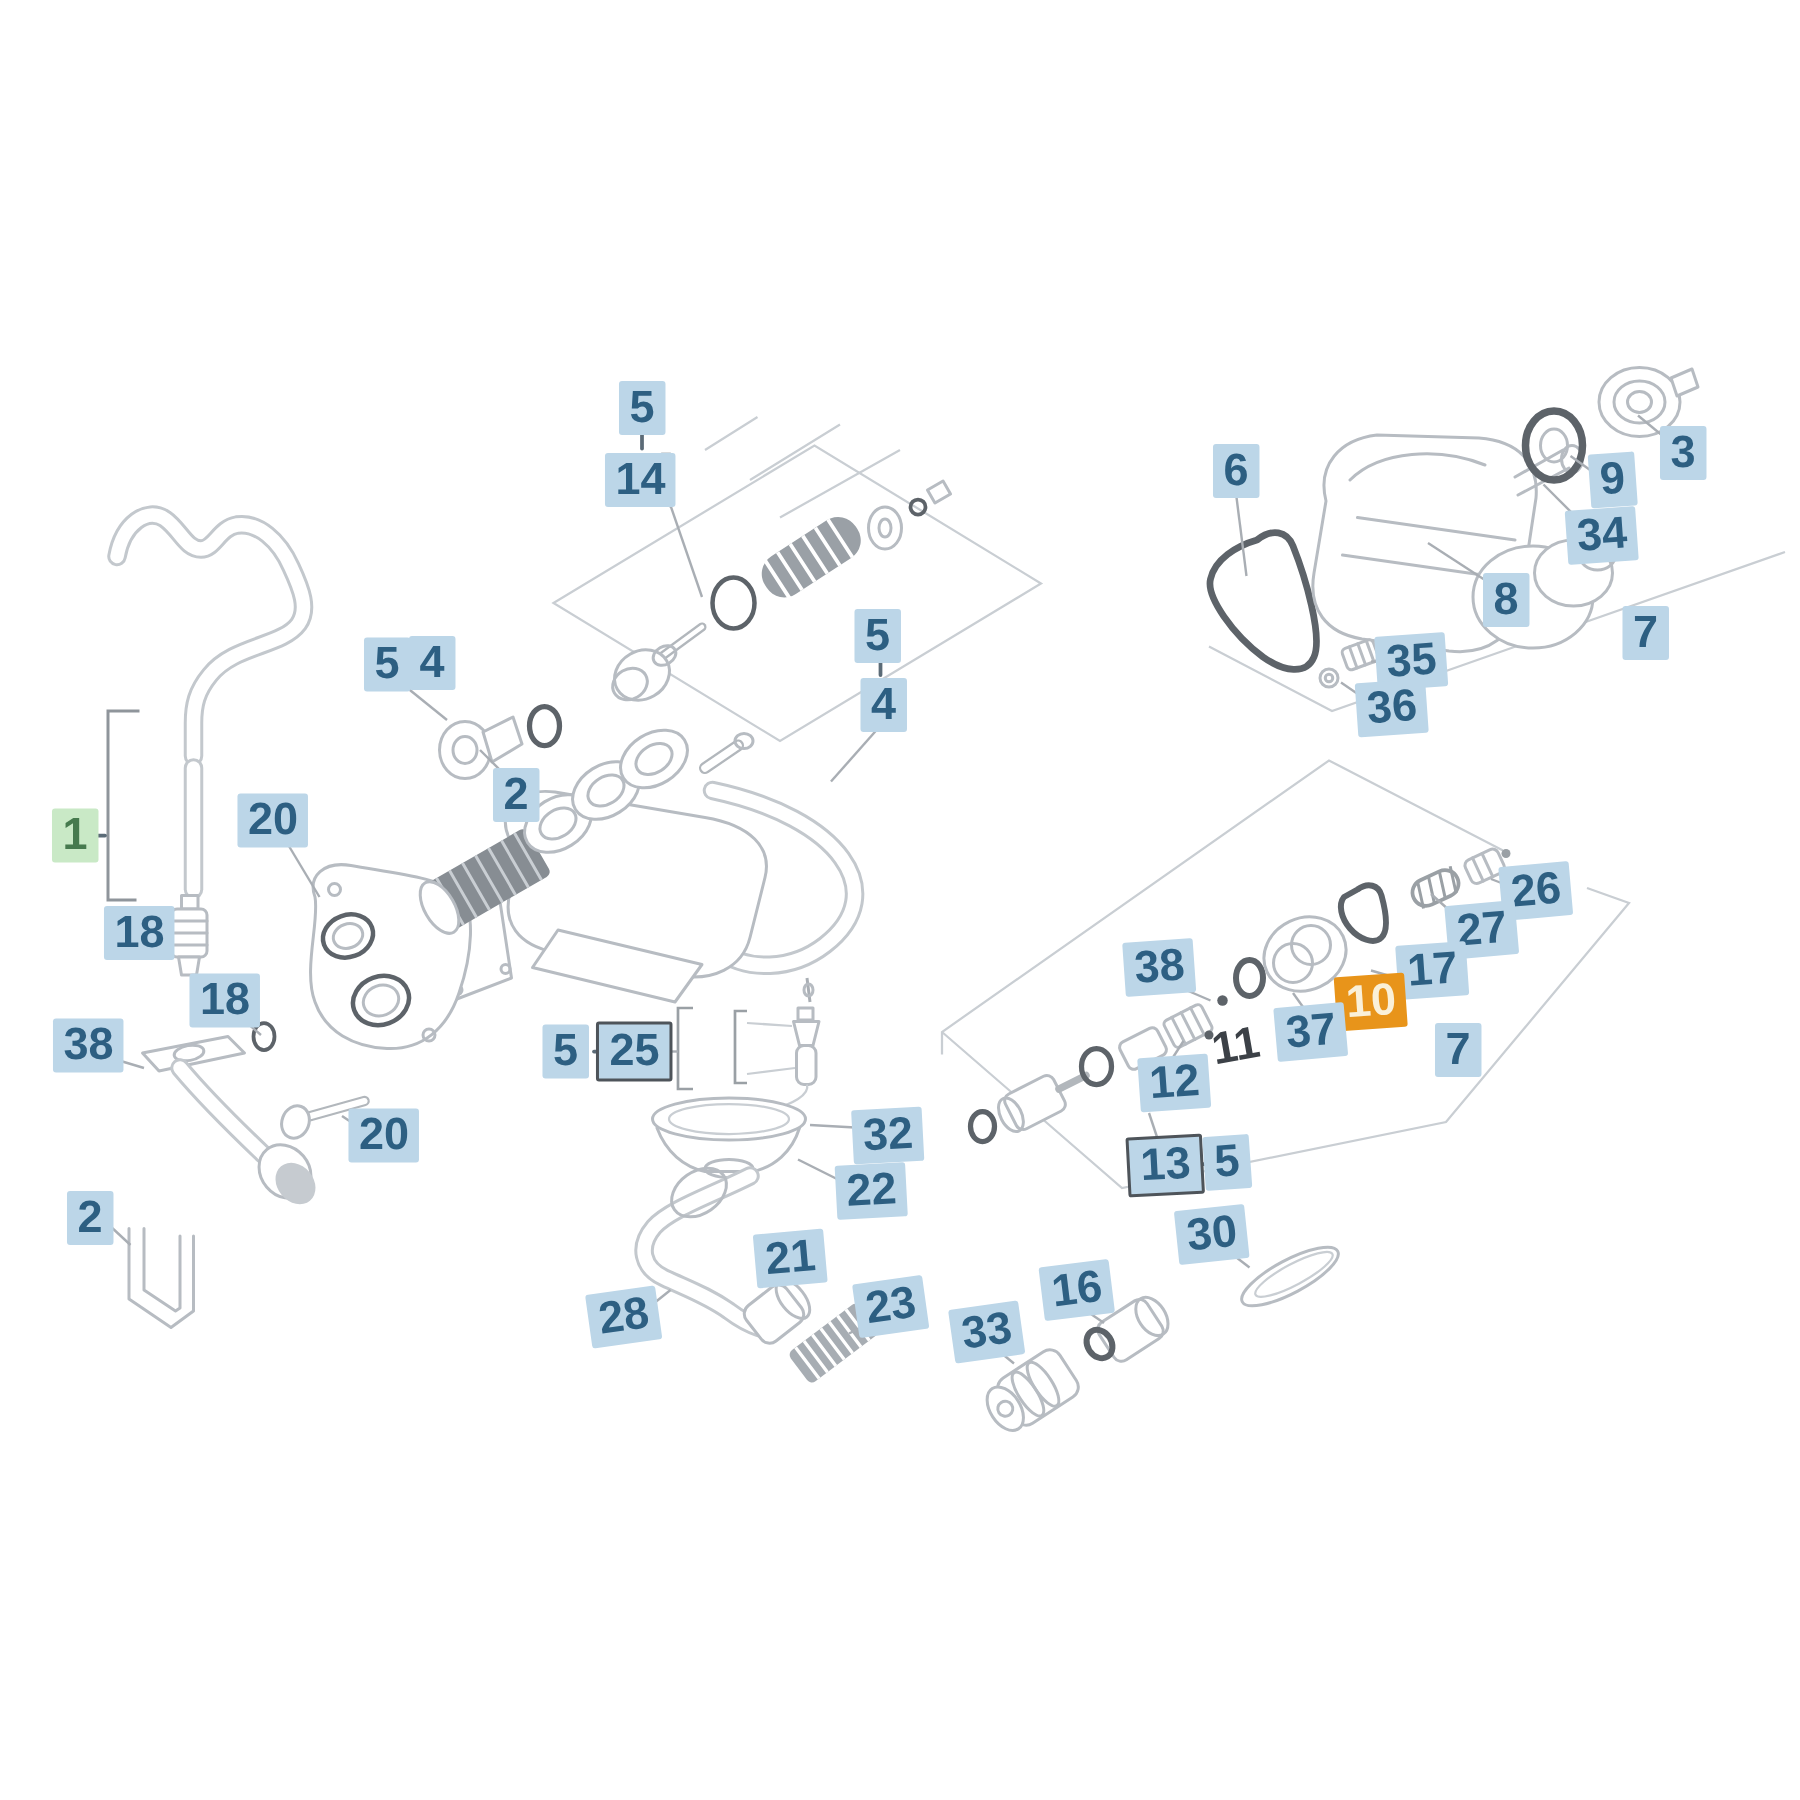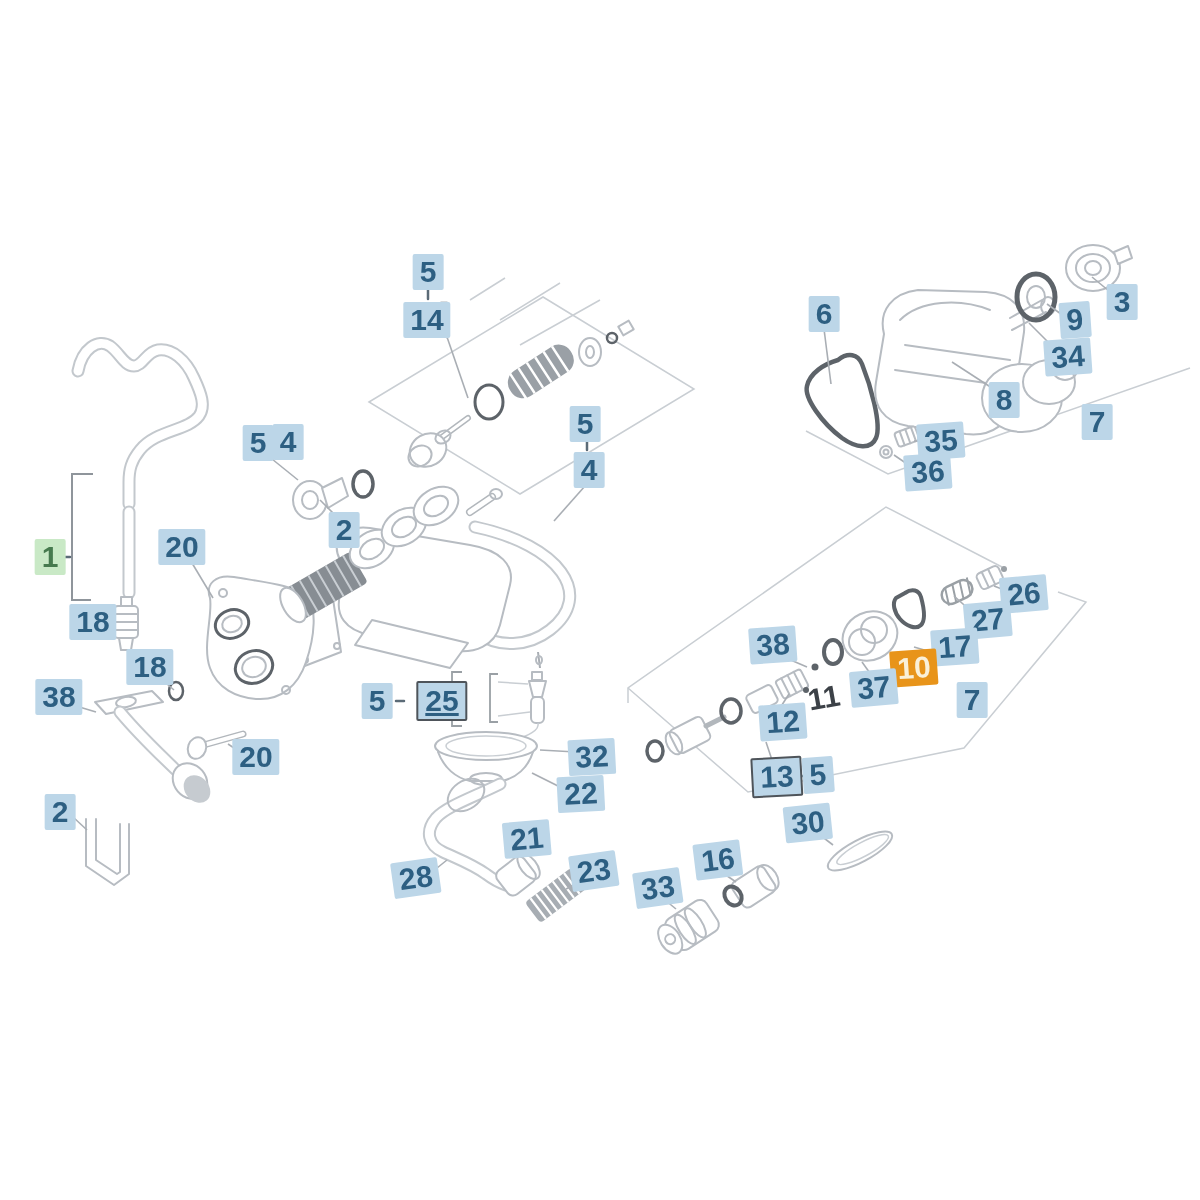--- a/index.html
+++ b/index.html
@@ -325,21 +325,21 @@
       <div class="lbl blue" style="left: 941px; top: 441px; transform: translate(-50%, -50%) rotate(-4deg);">35</div>
       <div class="lbl blue" style="left: 928px; top: 472px; transform: translate(-50%, -50%) rotate(-4deg);">36</div>
       <div class="lbl green" style="left: 50px; top: 557px; transform: translate(-50%, -50%);">1</div>
       <div class="lbl blue" style="left: 182px; top: 547px; transform: translate(-50%, -50%);">20</div>
       <div class="lbl blue" style="left: 93px; top: 622px; transform: translate(-50%, -50%);">18</div>
       <div class="lbl blue" style="left: 150px; top: 667px; transform: translate(-50%, -50%);">18</div>
       <div class="lbl blue" style="left: 59px; top: 697px; transform: translate(-50%, -50%);">38</div>
       <div class="lbl blue" style="left: 256px; top: 757px; transform: translate(-50%, -50%);">20</div>
       <div class="lbl blue" style="left: 60px; top: 812px; transform: translate(-50%, -50%);">2</div>
       <div class="lbl blue" style="left: 377px; top: 701px; transform: translate(-50%, -50%);">5</div>
-      <div class="lbl blue-bordered" style="left: 442px; top: 701px; transform: translate(-50%, -50%); text-decoration: underline;">25</div>
+      <div class="lbl blue-bordered" style="left: 423px; top: 701px; transform: translate(-50%, -50%);">25</div>
       <div class="lbl blue" style="left: 1024px; top: 594px; transform: translate(-50%, -50%) rotate(-5deg);">26</div>
       <div class="lbl blue" style="left: 988px; top: 620px; transform: translate(-50%, -50%) rotate(-5deg);">27</div>
       <div class="lbl blue" style="left: 955px; top: 647px; transform: translate(-50%, -50%) rotate(-4deg);">17</div>
       <div class="lbl orange" style="left: 914px; top: 668px; transform: translate(-50%, -50%) rotate(-4deg);">10</div>
       <div class="lbl blue" style="left: 773px; top: 645px; transform: translate(-50%, -50%) rotate(-4deg);">38</div>
       <div class="lbl blue" style="left: 874px; top: 688px; transform: translate(-50%, -50%) rotate(-5deg);">37</div>
       <div class="lbl blue" style="left: 972px; top: 700px; transform: translate(-50%, -50%);">7</div>
       <div class="lbl plain" style="left: 824px; top: 698px; transform: translate(-50%, -50%) rotate(-10deg);">11</div>
       <div class="lbl blue" style="left: 783px; top: 722px; transform: translate(-50%, -50%) rotate(-4deg);">12</div>
       <div class="lbl blue-bordered" style="left: 777px; top: 777px; transform: translate(-50%, -50%) rotate(-3deg);">13</div>

